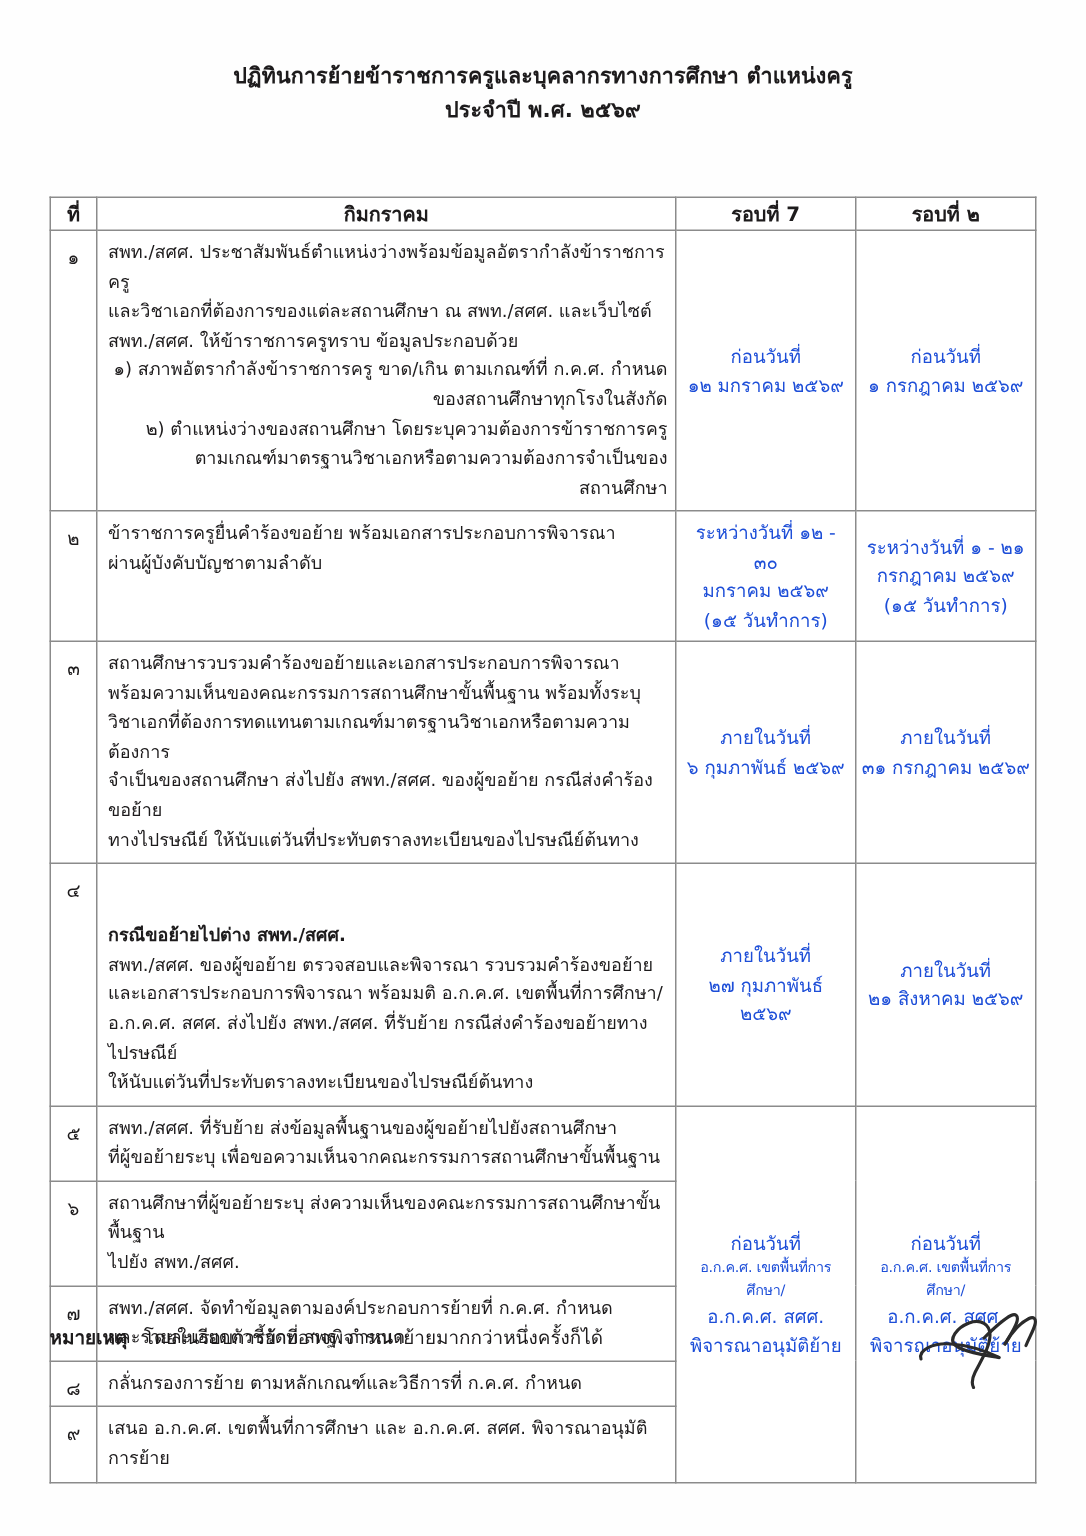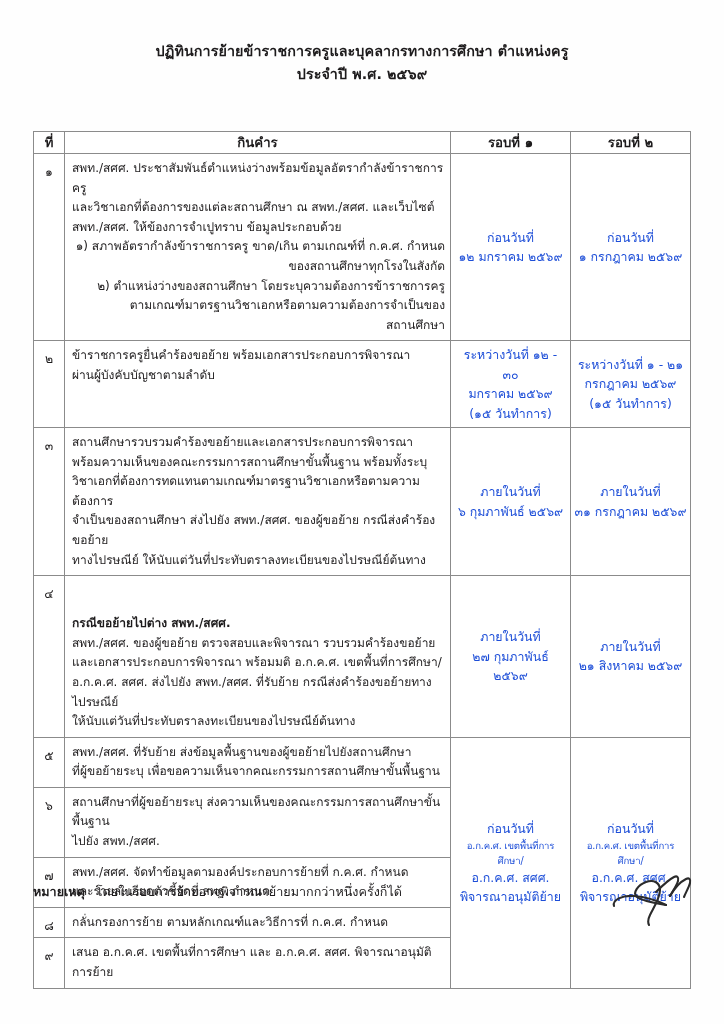--- a/index.html
+++ b/index.html
@@ -159,33 +159,33 @@
   <table class="doc-table">
     <colgroup>
       <col class="c-no">
         <col class="c-act">
         <col class="c-r1">
         <col class="c-r2">
     </colgroup>
     <thead>
       <tr>
         <th>ที่</th>
-        <th>กินคำร</th>
-        <th>รอบที่ ๑</th>
+        <th>กิมกราคม</th>
+        <th>รอบที่ 7</th>
         <th>รอบที่ ๒</th>
       </tr>
     </thead>
     <tbody>
 
       <tr>
         <td class="cell-no">๑</td>
         <td class="cell-act">
           <p>สพท./สศศ. ประชาสัมพันธ์ตำแหน่งว่างพร้อมข้อมูลอัตรากำลังข้าราชการครู</p>
           <p>และวิชาเอกที่ต้องการของแต่ละสถานศึกษา ณ สพท./สศศ. และเว็บไซต์</p>
-          <p>สพท./สศศ. ให้ข้องการจำเปูทราบ ข้อมูลประกอบด้วย</p>
+          <p>สพท./สศศ. ให้ข้าราชการครูทราบ ข้อมูลประกอบด้วย</p>
           <p class="sub">
             <span>๑)</span>
             <span>สภาพอัตรากำลังข้าราชการครู ขาด/เกิน ตามเกณฑ์ที่ ก.ค.ศ. กำหนด</span>
             <span class="cont">ของสถานศึกษาทุกโรงในสังกัด</span>
           </p>
           <p class="sub">
             <span>๒)</span>
             <span>ตำแหน่งว่างของสถานศึกษา โดยระบุความต้องการข้าราชการครู</span>
             <span class="cont">ตามเกณฑ์มาตรฐานวิชาเอกหรือตามความต้องการจำเป็นของสถานศึกษา</span>
           </p>

